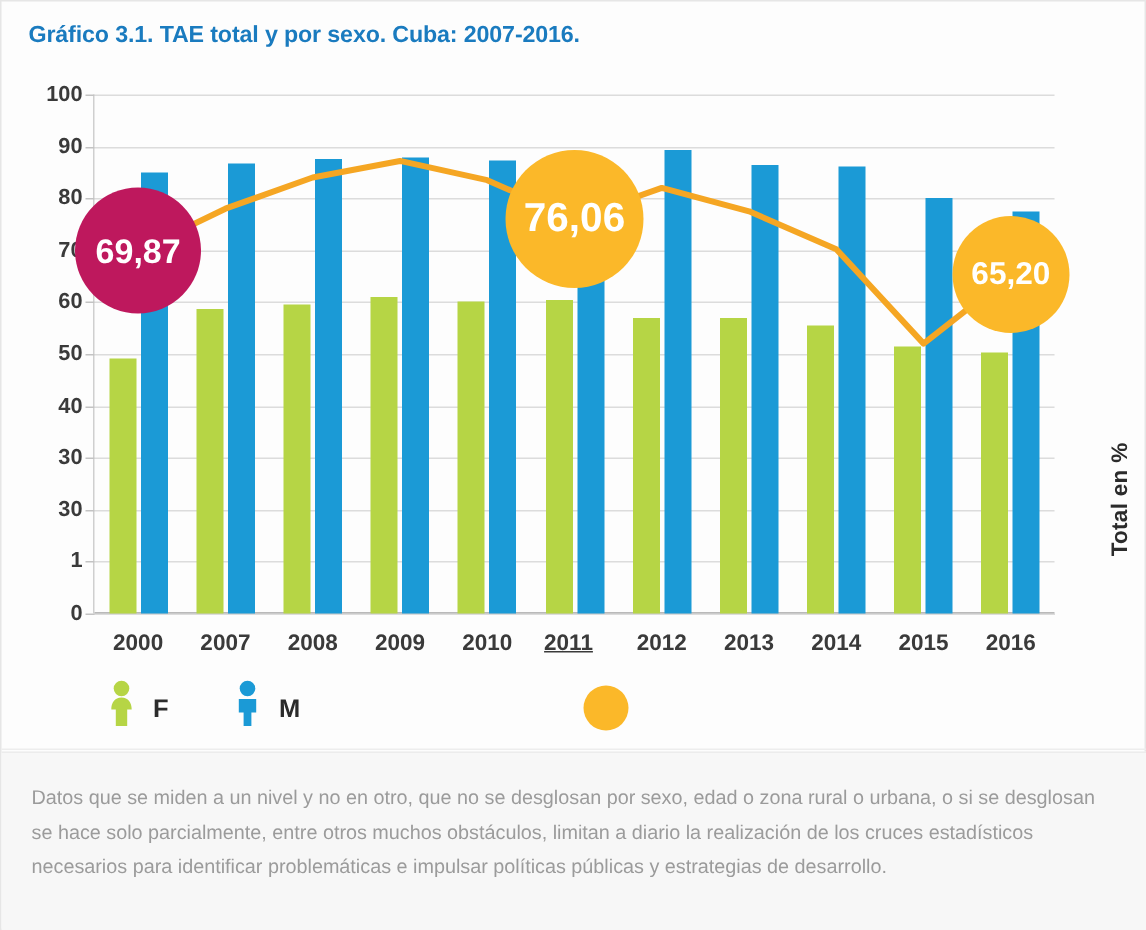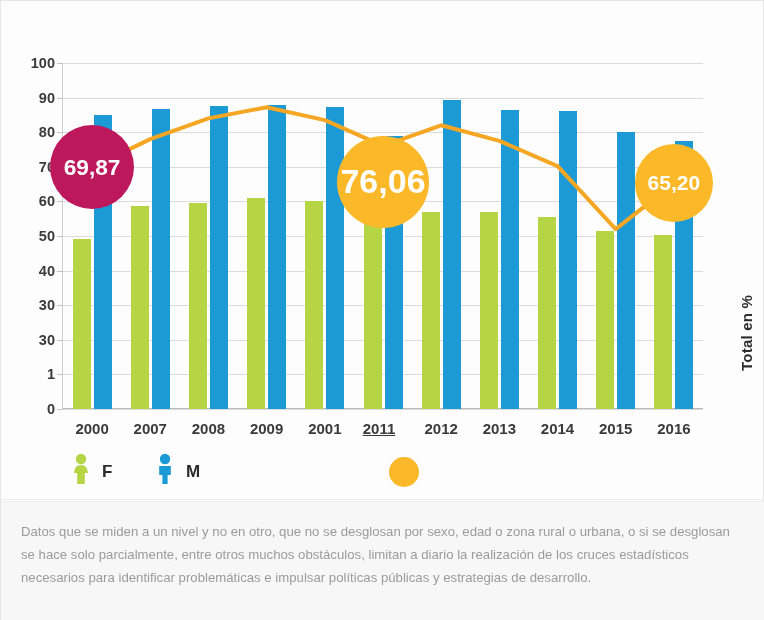--- a/index.html
+++ b/index.html
@@ -180,20 +180,21 @@
     width: 764px;
     height: 1px;
     background: #ededed;
   }
 </style>
 </head>
 <body>
 
 <div id="page">
 
+  <div id="chart-title">Gráfico 3.1. TAE total y por sexo. Cuba: 2007-2016.</div>
 
   <div id="chart-area">
     <div id="plot">
       <div class="y-axis-line"></div>
       <div class="axis-base"></div>
       <div id="gridlines">
           <div class="grid-line" style="top: 346px;"></div>
           <div class="grid-line" style="top: 311.4px;"></div>
           <div class="grid-line" style="top: 276.8px;"></div>
           <div class="grid-line" style="top: 242.2px;"></div>
@@ -254,31 +255,31 @@
           <div class="bar male" style="left: 612.409px; height: 268.496px; background: rgb(27, 154, 214);"></div>
         </div>
       <svg id="line-svg" viewBox="0 0 640 346" preserveAspectRatio="none">
         <polyline id="line-path" fill="none" stroke="#f5a623" stroke-width="4" stroke-linejoin="round" stroke-linecap="round" points="29.09090909090909,104.24979999999996 87.27272727272727,76.12 145.45454545454544,55.360000000000014 203.63636363636363,44.28800000000001 261.8181818181818,57.09000000000003 319.99999999999994,82.8324 378.18181818181813,62.28000000000003 436.3636363636363,77.84999999999997 494.5454545454545,103.10799999999998 552.7272727272727,166.07999999999998 610.9090909090909,120.40799999999999"></polyline>
       </svg>
       <div id="xticks">
           <div class="xtick" style="left: 29.0909px;">2000</div>
           <div class="xtick" style="left: 87.2727px;">2007</div>
           <div class="xtick" style="left: 145.455px;">2008</div>
           <div class="xtick" style="left: 203.636px;">2009</div>
-          <div class="xtick" style="left: 261.818px;">2001</div>
+          <div class="xtick" style="left: 261.818px;">2010</div>
           <div class="xtick" style="left: 316px; text-decoration: underline;">2011</div>
           <div class="xtick" style="left: 378.182px;">2012</div>
           <div class="xtick" style="left: 436.364px;">2013</div>
           <div class="xtick" style="left: 494.545px;">2014</div>
           <div class="xtick" style="left: 552.727px;">2015</div>
           <div class="xtick" style="left: 610.909px;">2016</div>
         </div>
       <div id="callouts">
           <div class="callout" style="width: 84px; height: 84px; left: 29.0909px; top: 104.25px; font-size: 22.68px; background: #be185d;">69,87</div>
-          <div class="callout" style="width: 92px; height: 92px; left: 320px; top: 82.8324px; font-size: 34px; background: rgb(251, 184, 41); margin-top: 36px;">76,06</div>
+          <div class="callout" style="width: 92px; height: 92px; left: 320px; top: 82.8324px; font-size: 27px; background: rgb(251, 184, 41);">76,06</div>
           <div class="callout" style="width: 78px; height: 78px; left: 610.909px; top: 120.408px; font-size: 21.06px; background: rgb(251, 184, 41);">65,20</div>
         </div>
     </div>
 
     <div id="ylabel-right">Total en %</div>
 
     <div id="legend">
       <div class="legend-item" style="left:68px; top:8px;">
         <span>
           <svg width="24" height="34" viewBox="0 0 24 34">

